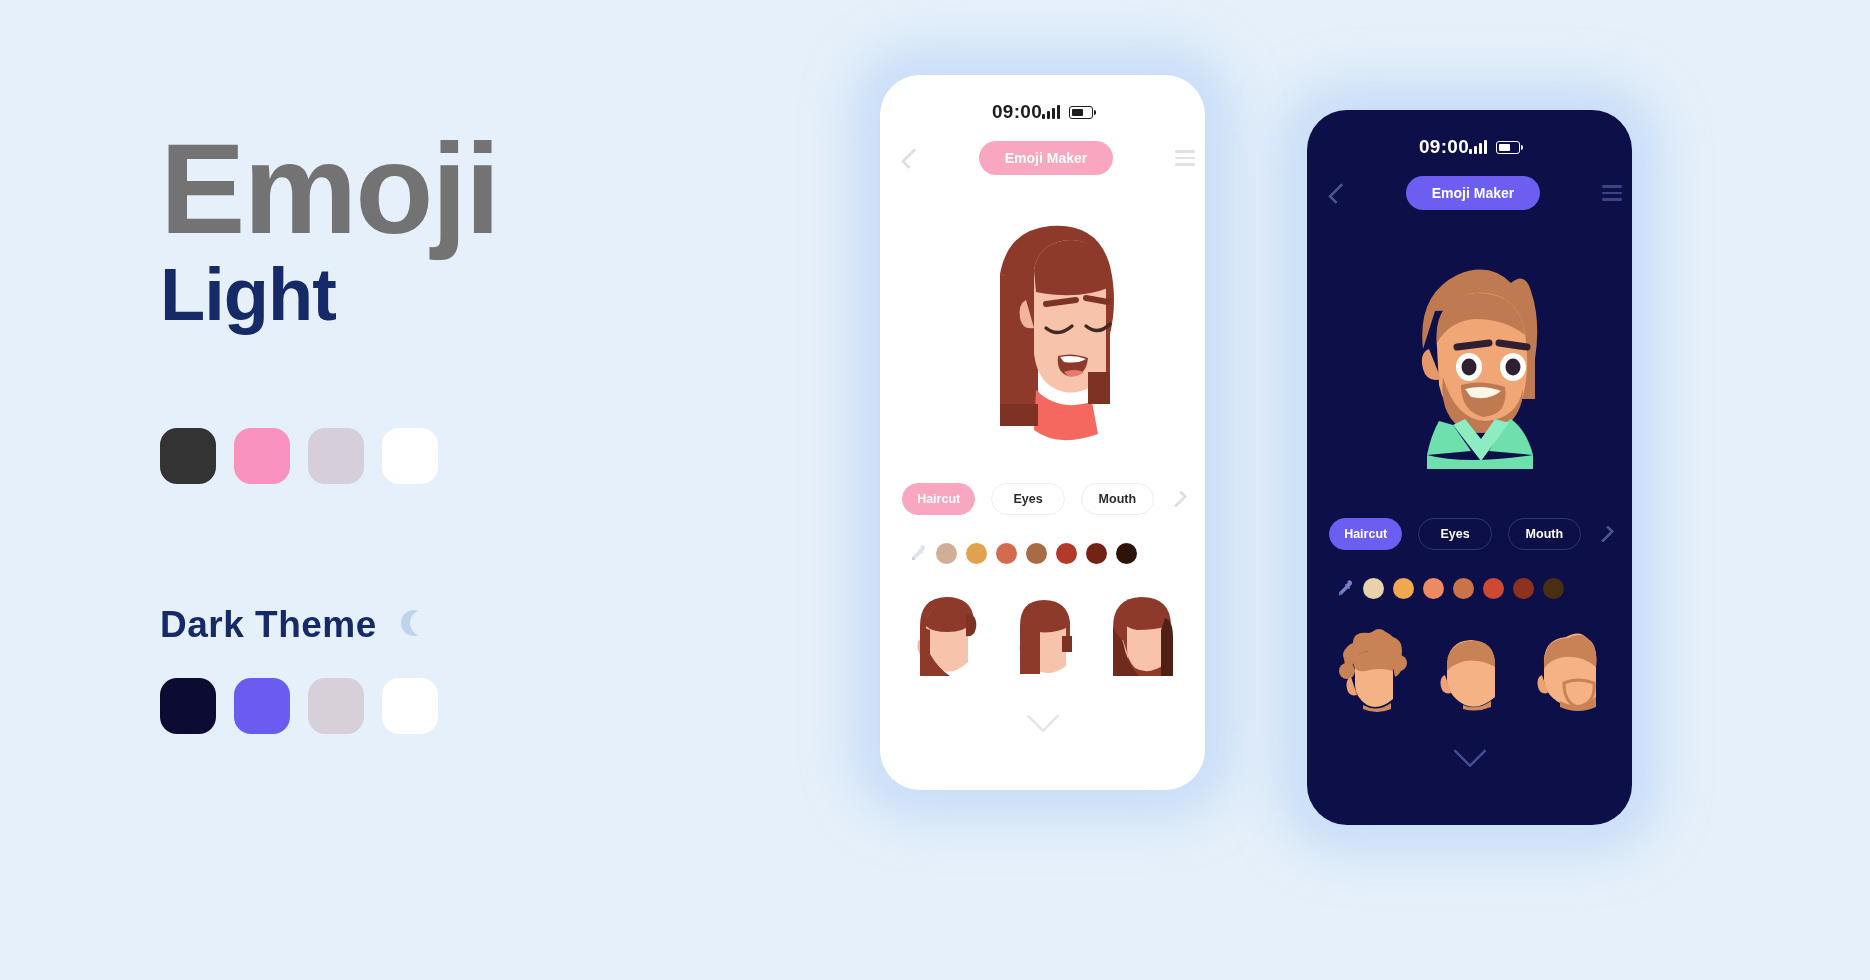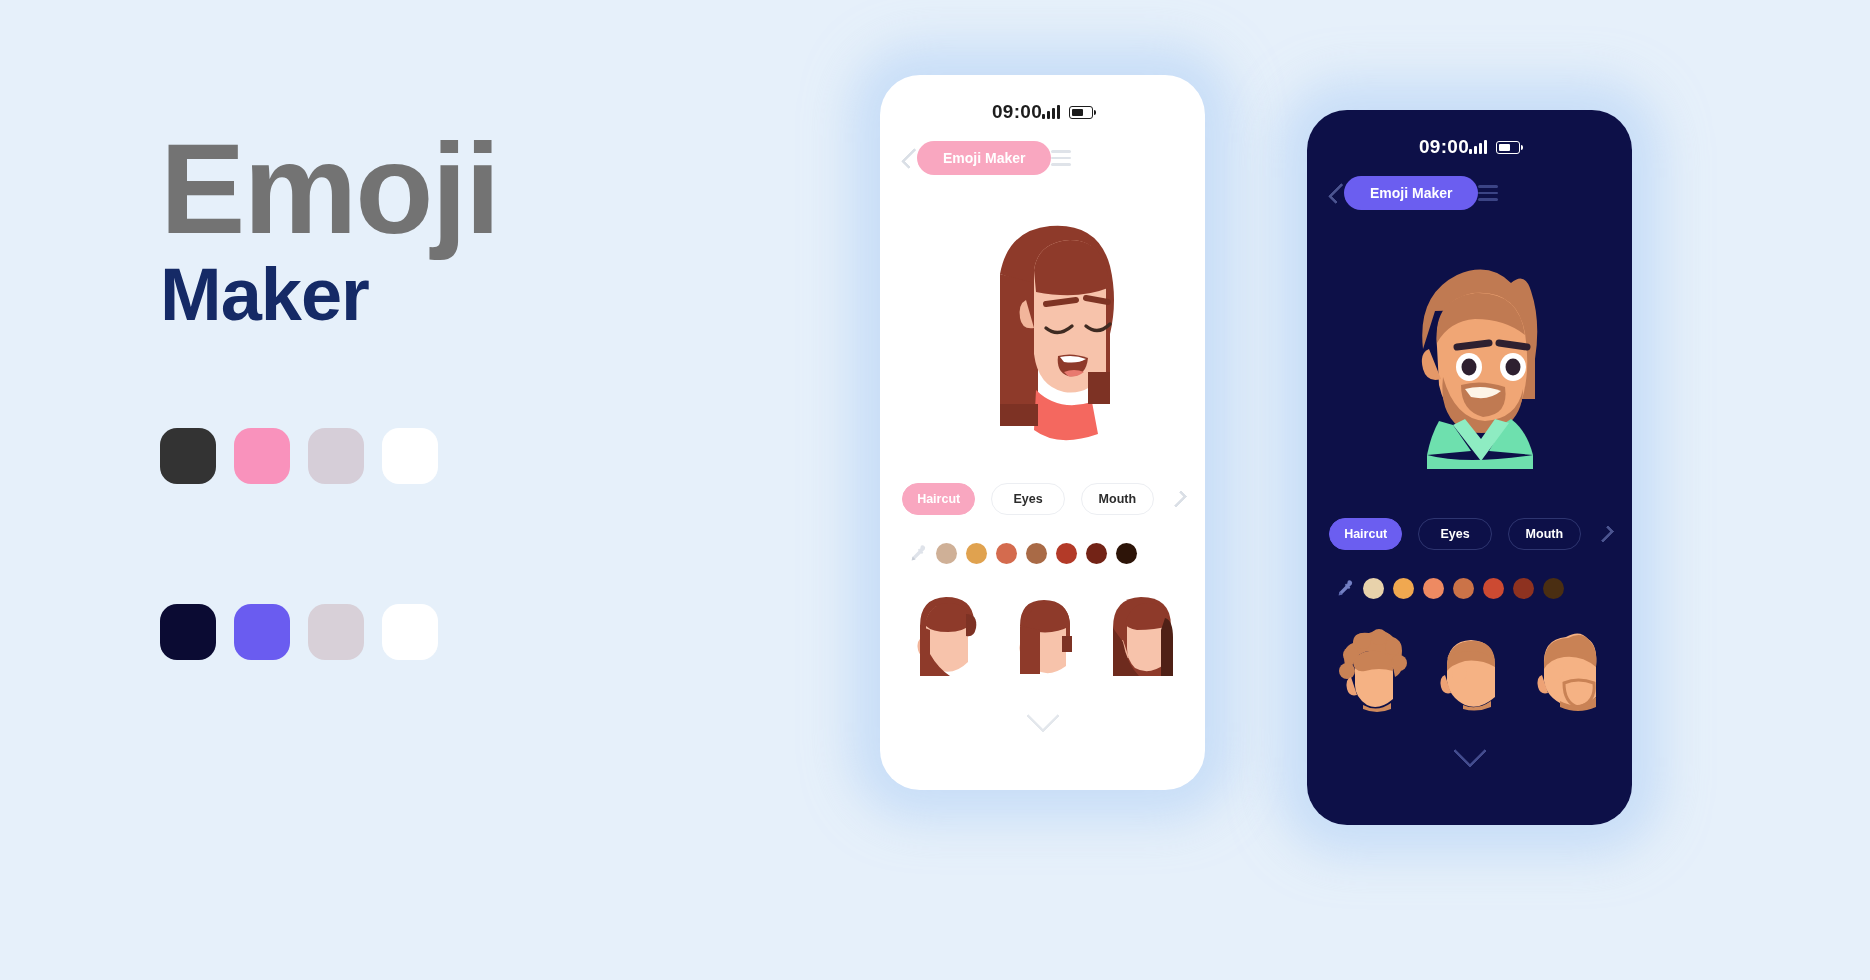--- a/index.html
+++ b/index.html
@@ -145,20 +145,21 @@
     content: ''; position: absolute; right: -4px; top: 3.5px;
     width: 2.5px; height: 5px; border-radius: 0 2px 2px 0;
   }
   .phone.light .battery:after { background: #1d1d1d; }
   .phone.dark  .battery:after { background: #ffffff; }
 
   
   .appbar {
     display: flex;
     align-items: center;
+    justify-content: space-between;
     padding: 18px 10px 0 26px;
   }
   .chev-back {
     width: 11px; height: 19px;
     border-left: 3px solid; border-bottom: 3px solid;
     transform: rotate(45deg);
     border-radius: 1px;
   }
   .phone.light .chev-back { border-color: #dadfe6; }
   .phone.dark  .chev-back { border-color: #4b5490; }
@@ -265,32 +266,39 @@
     border-radius: 2px;
   }
   .phone.light .bottom-chev .v { border-color: #e3e7ec; }
   .phone.dark  .bottom-chev .v { border-color: #434c8e; }
 </style>
 </head>
 <body>
 
 <div class="left-panel">
   <div class="title-emoji">Emoji</div>
-  <div class="title-maker">Maker</div>
+  <div class="title-maker">Light</div>
 
   <div class="theme-block">
     <div class="swatch-row">
       <div class="swatch" style="background:#333333"></div>
       <div class="swatch" style="background:#f992bc"></div>
       <div class="swatch" style="background:#d6ced8"></div>
       <div class="swatch" style="background:#ffffff"></div>
     </div>
   </div>
 
   <div class="theme-block dark-block">
+    <div class="theme-head">
+      <div class="theme-label">Dark Theme</div>
+      <div class="moon-icon">
+        <div class="m1"></div>
+          <div class="m2"></div>
+      </div>
+    </div>
     <div class="swatch-row">
       <div class="swatch" style="background:#0b0b33"></div>
       <div class="swatch" style="background:#6a5cf0"></div>
       <div class="swatch" style="background:#d8d0d8"></div>
       <div class="swatch" style="background:#ffffff"></div>
     </div>
   </div>
 </div>
 
 <div class="phone-wrap light">

